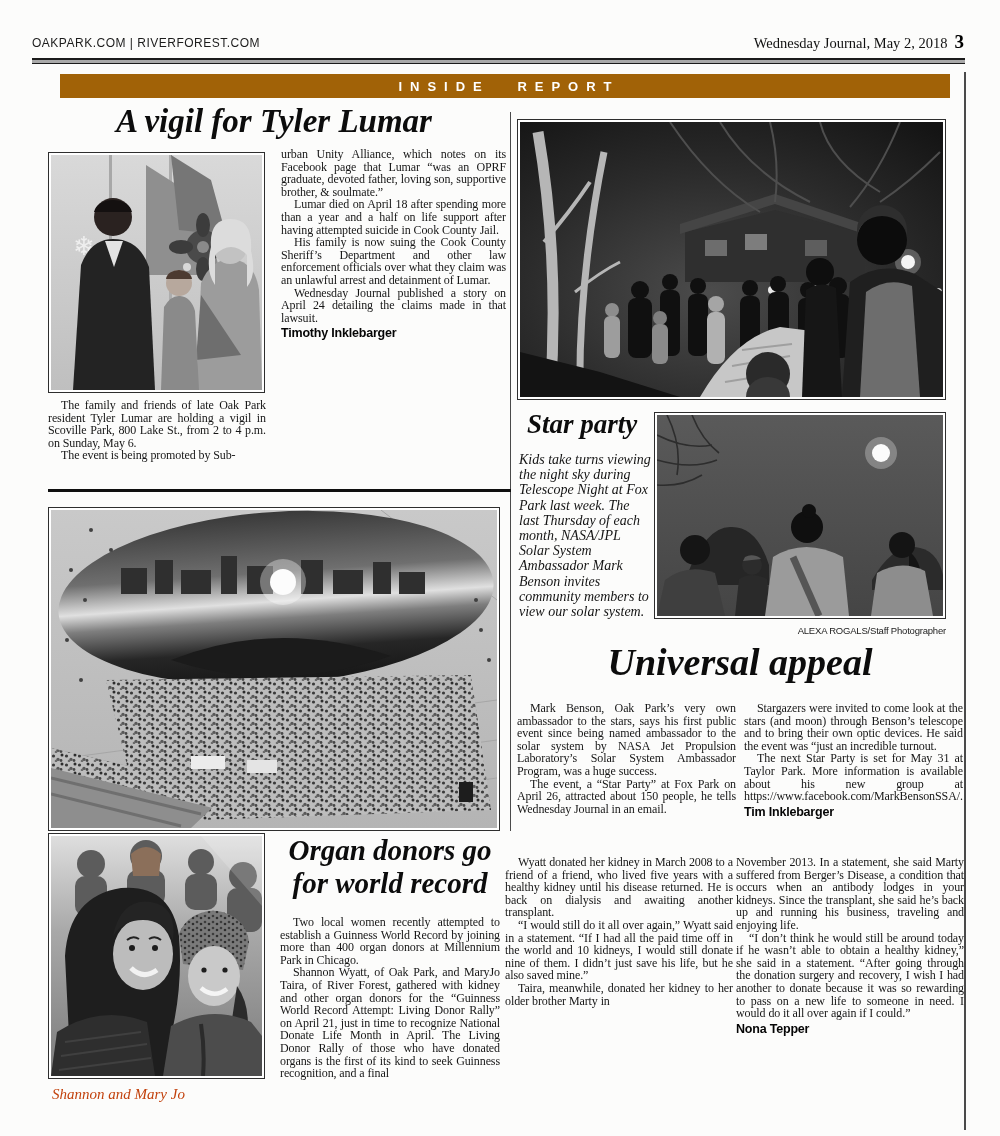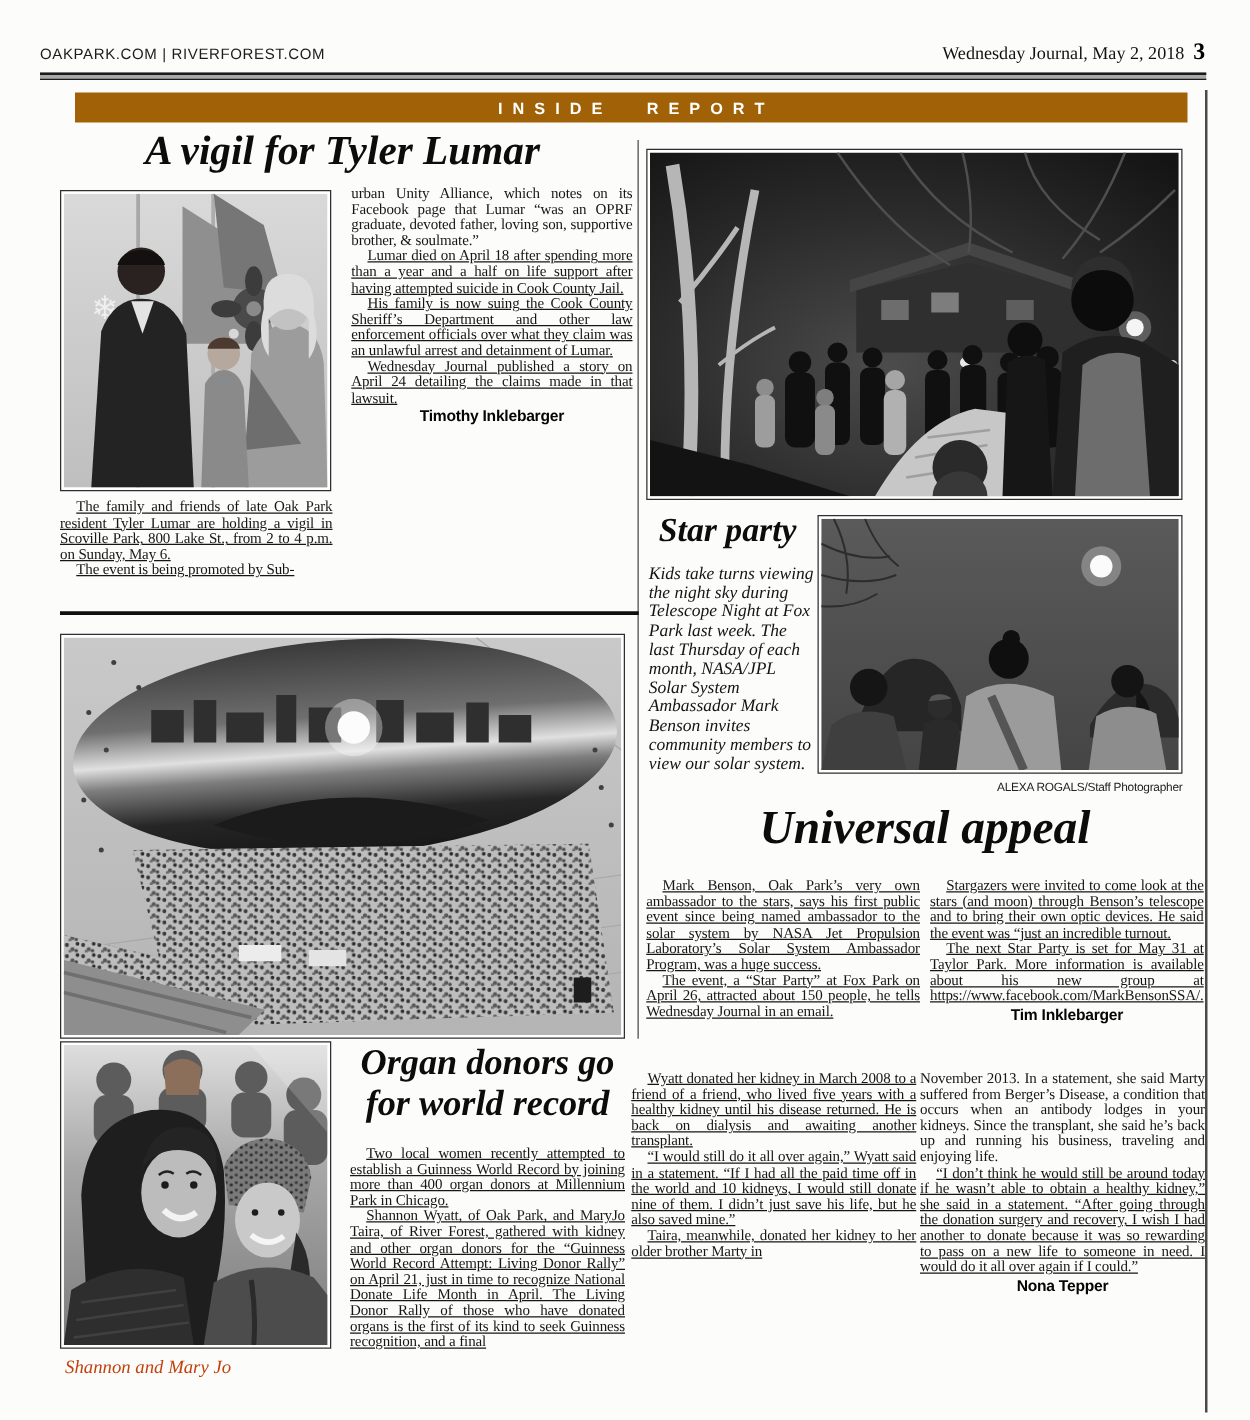--- a/index.html
+++ b/index.html
@@ -42,24 +42,24 @@
   .hl-vigil{left:48px;top:104px;width:452px;font-size:33px;}
   .hl-universal{left:517px;top:642px;width:446px;font-size:38px;}
   .hl-organ{left:278px;top:834px;width:224px;font-size:29px;line-height:1.15;}
   .hl-star{left:527px;top:410px;width:150px;font-size:27px;text-align:left;font-weight:600;}
   
   .col{
     position:absolute;font-size:12px;line-height:12.6px;letter-spacing:-.1px;
     text-align:justify;color:#161616;
   }
   .col p{margin:0;}
-  .col p.ind{text-indent:13px;text-decoration:underline;}
+  .col p.ind{text-indent:13px;}
   .byline{
     font-family:"Liberation Sans",sans-serif;font-weight:bold;font-size:12.5px;
-    text-align:center;margin-top:3px;letter-spacing:-.2px;color:#050505;
+    text-align:left;margin-top:3px;letter-spacing:-.2px;color:#050505;
   }
   .caption-italic{
     position:absolute;font-style:italic;font-size:14px;line-height:15.2px;color:#141414;
     text-align:left;
   }
   .photo-credit{
     position:absolute;font-family:"Liberation Sans",sans-serif;font-size:9.5px;
     color:#222;text-align:right;letter-spacing:-.2px;
   }
   .caption-name{

